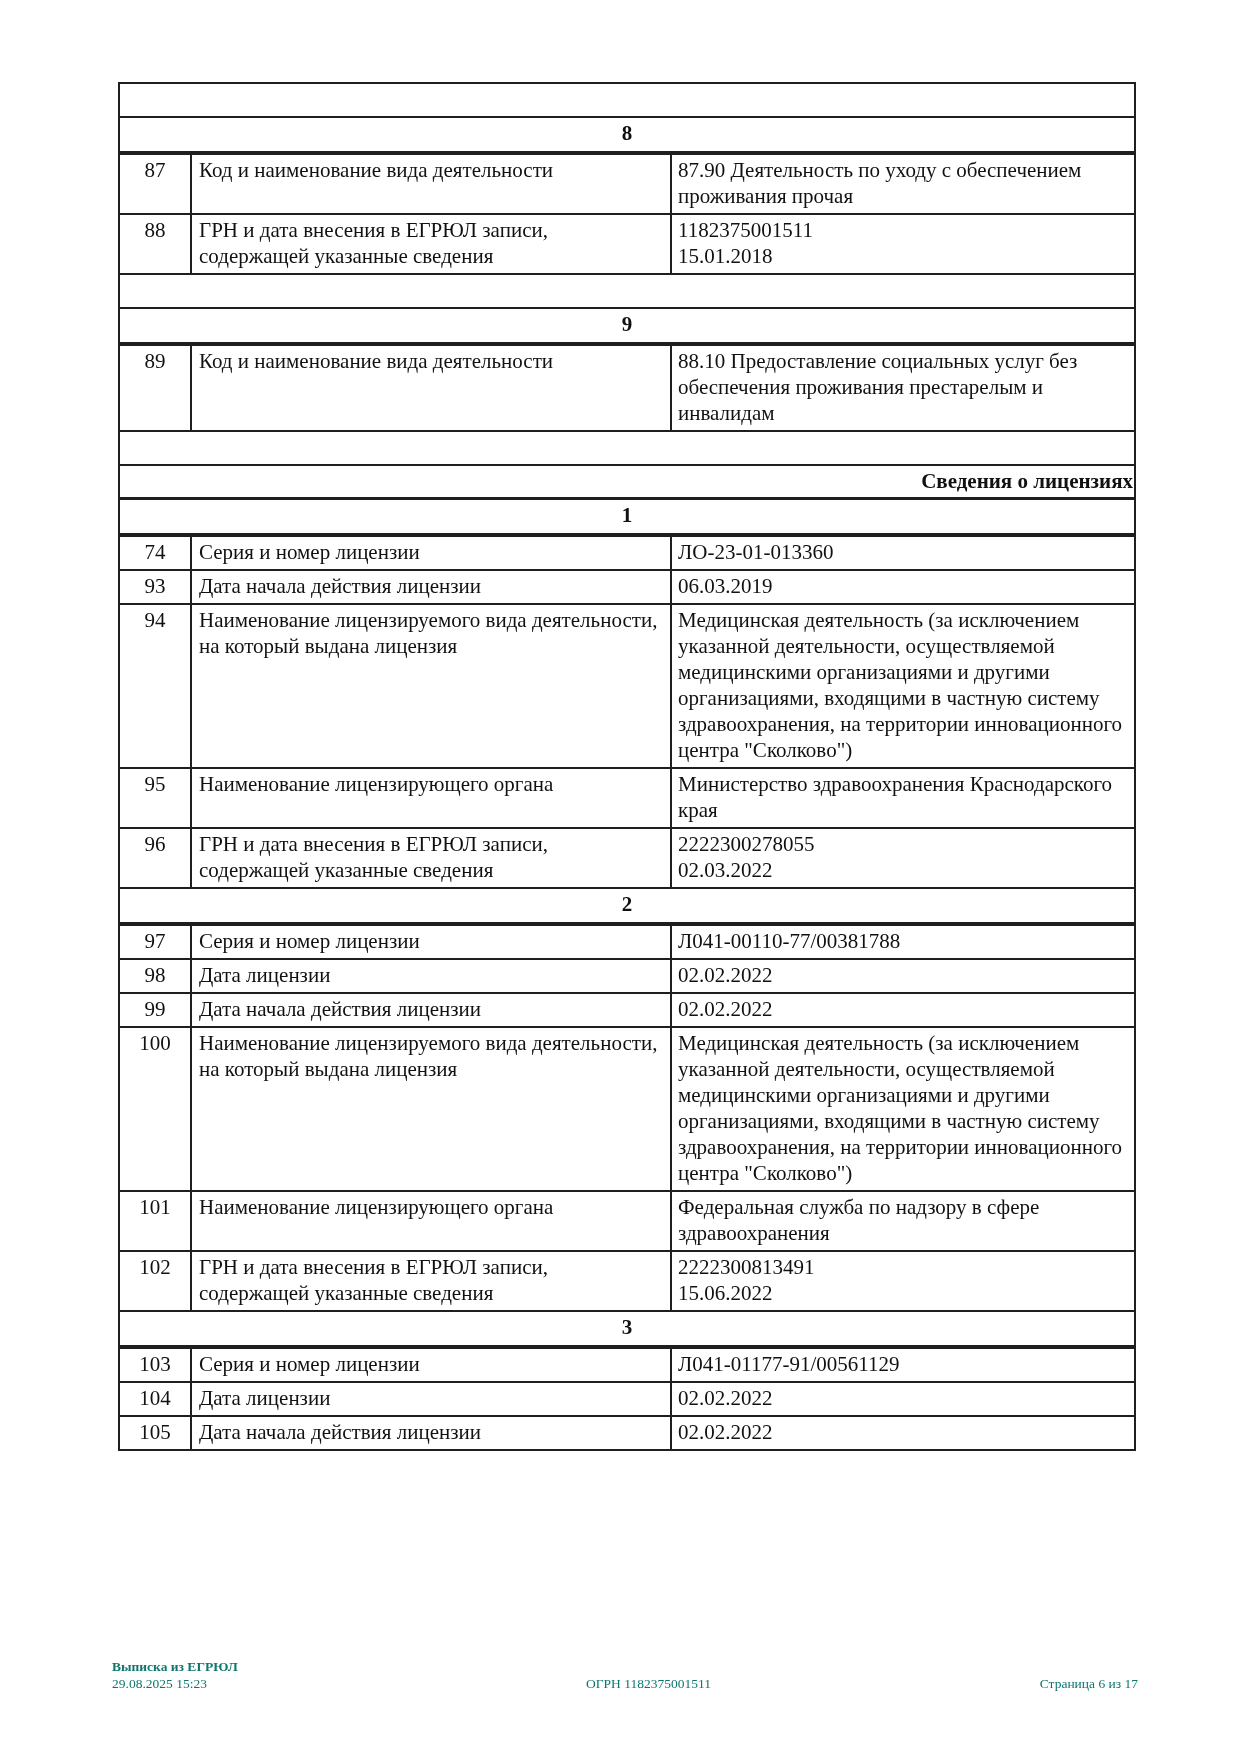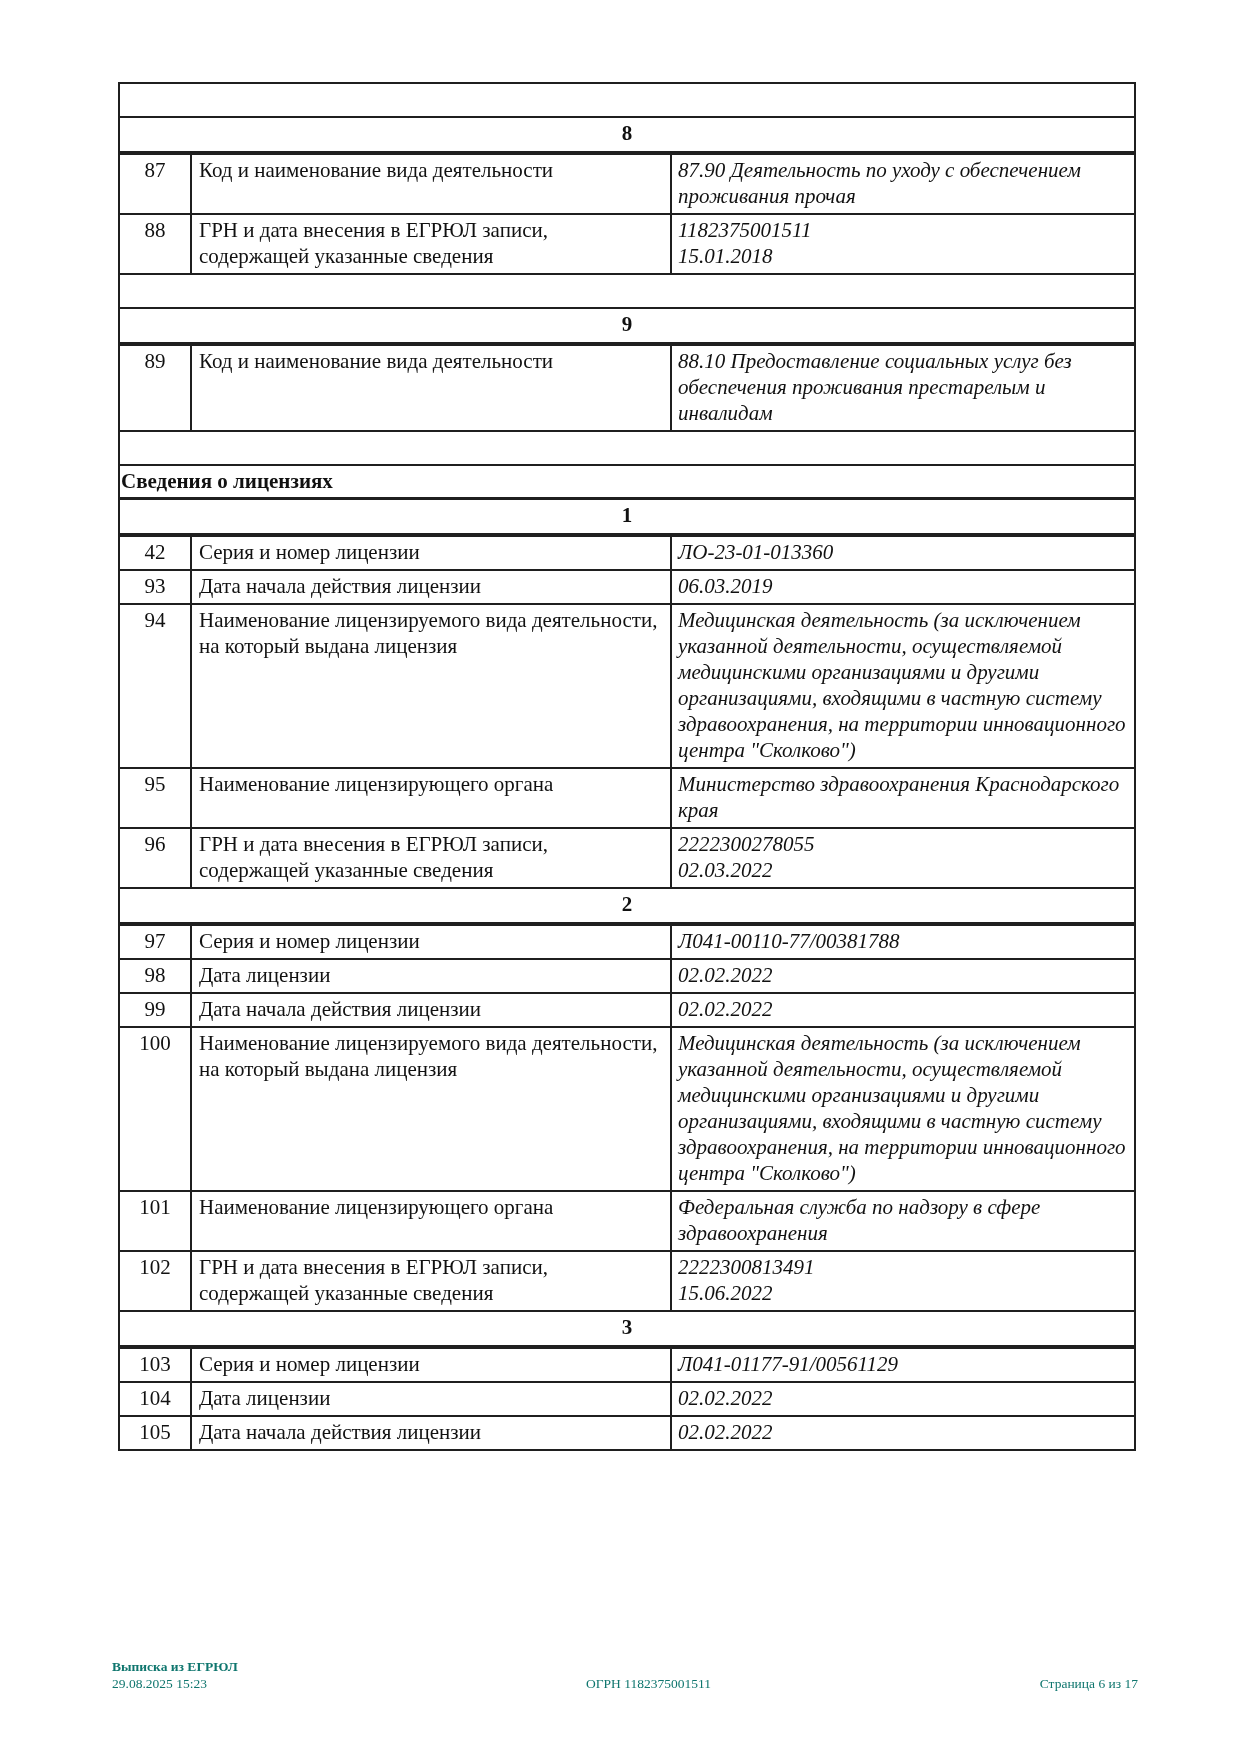--- a/index.html
+++ b/index.html
@@ -30,28 +30,28 @@
   tr.r-spacer td { height: 30px; }
   tr.r-section td {
     height: 30px;
     text-align: center;
     font-weight: bold;
     border-bottom-width: 4px;
     padding-top: 2px;
   }
   tr.r-group td {
     height: 28px;
-    text-align: left;
+    text-align: right;
     font-weight: bold;
     border-bottom-width: 3px;
     padding-top: 2px;
   }
   td.c-num   { text-align: center; padding: 2px 2px 4px 2px; }
   td.c-label { padding: 2px 8px 4px 7px; margin-left: 12px; }
-  td.c-value { padding: 2px 6px 4px 6px; white-space: pre-line; font-style: italic; }
+  td.c-value { padding: 2px 6px 4px 6px; white-space: pre-line; }
   .footer {
     position: absolute;
     left: 112px;
     top: 1658px;
     width: 1026px;
     display: flex;
     align-items: flex-end;
     font-size: 13.5px;
     line-height: 17px;
     color: #0f766e;
@@ -114,21 +114,21 @@
 
     <tr class="r-group">
           <td colspan="3">Сведения о лицензиях</td>
         </tr>
 
     <tr class="r-section">
           <td colspan="3">1</td>
         </tr>
 
     <tr class="r-item">
-      <td class="c-num">42</td>
+      <td class="c-num">74</td>
       <td class="c-label">Серия и номер лицензии</td>
       <td class="c-value">ЛО-23-01-013360</td>
     </tr>
     <tr class="r-item">
       <td class="c-num">93</td>
       <td class="c-label">Дата начала действия лицензии</td>
       <td class="c-value">06.03.2019</td>
     </tr>
     <tr class="r-item">
       <td class="c-num">94</td>

